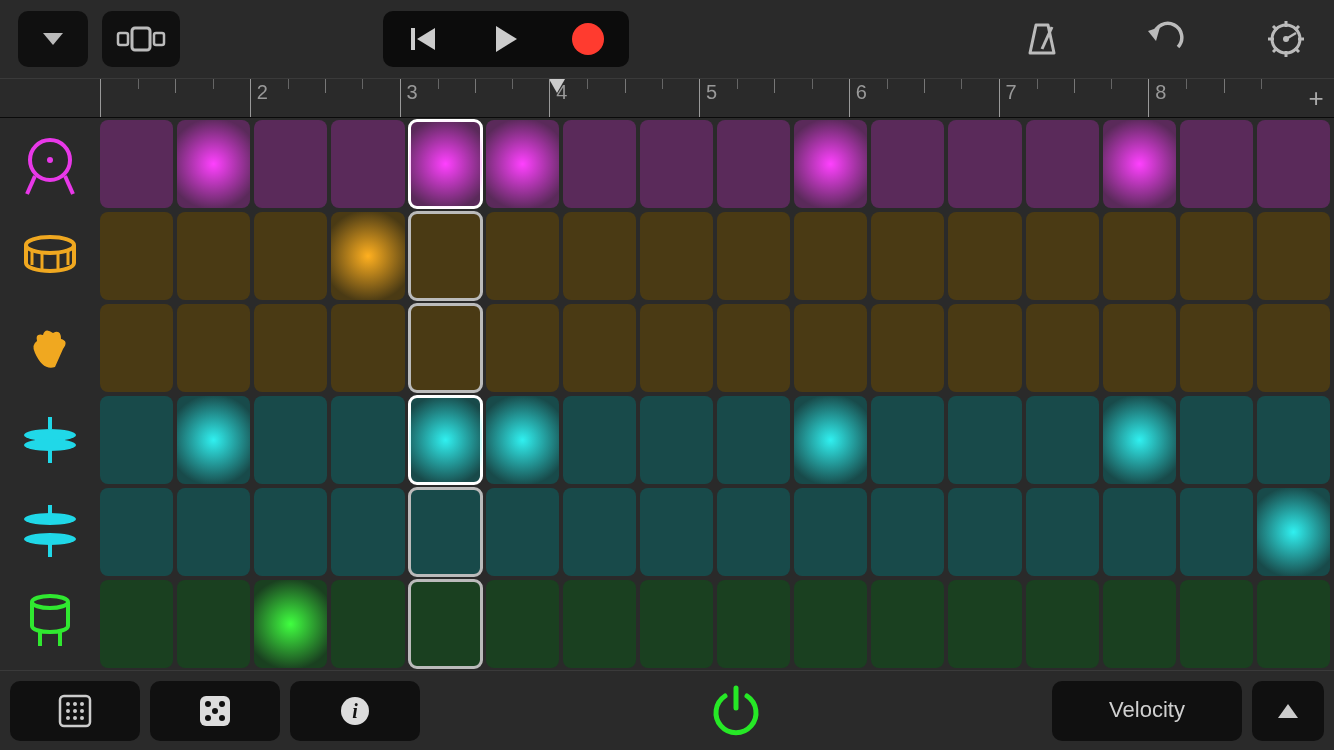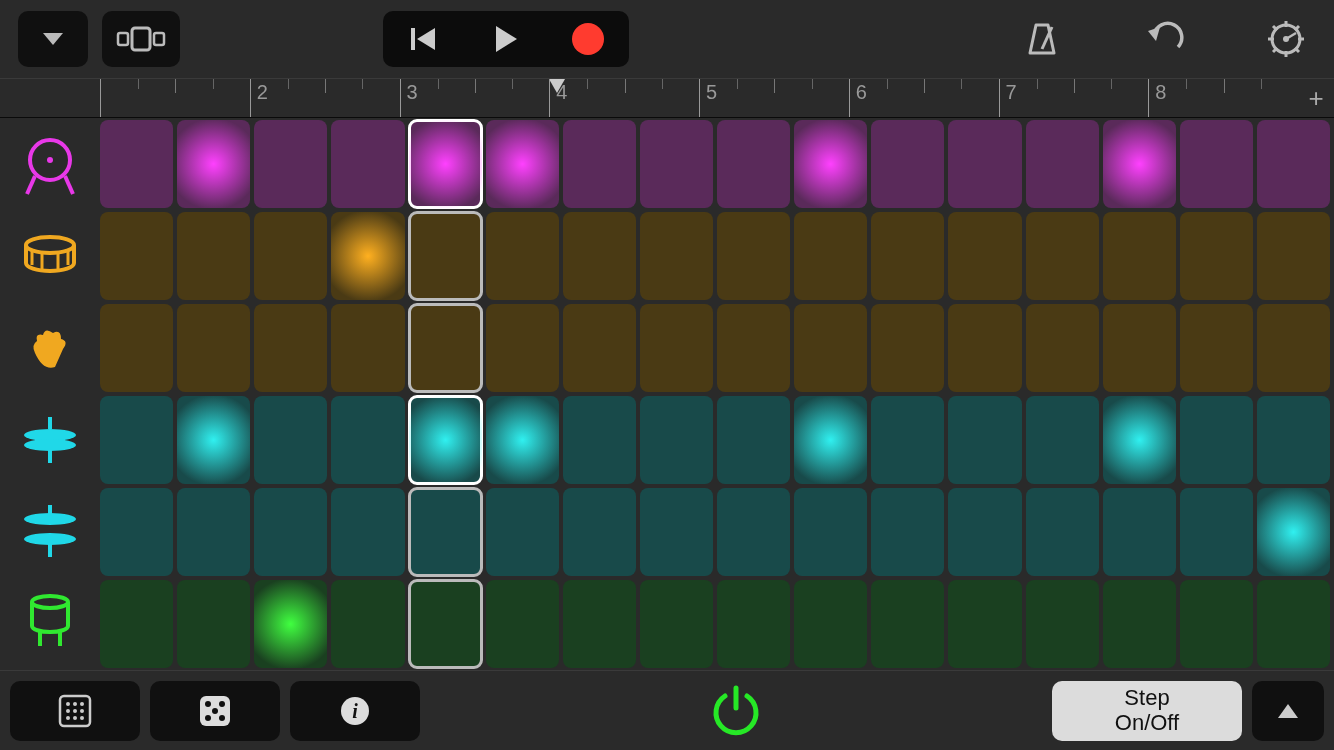--- a/index.html
+++ b/index.html
@@ -552,20 +552,19 @@
       </svg>
   </div>
 
   <div class="power">
     <svg width="58" height="58" viewBox="0 0 58 58">
         <path d="M18 14 A 20 20 0 1 0 40 14" fill="none" stroke="#26e826" stroke-width="5" stroke-linecap="round"></path>
         <line x1="29" y1="6" x2="29" y2="26" stroke="#26e826" stroke-width="5" stroke-linecap="round"></line>
       </svg>
   </div>
 
-  <div class="mode-btn sel" style="white-space:pre-line">Step
-On/Off</div>
+  <div class="mode-btn">Velocity</div>
   <div class="expand-btn">
     <svg width="24" height="18">
         <polygon points="2,16 22,16 12,2" fill="#ccc"></polygon>
       </svg>
   </div>
 </div>
 
 </body></html>

